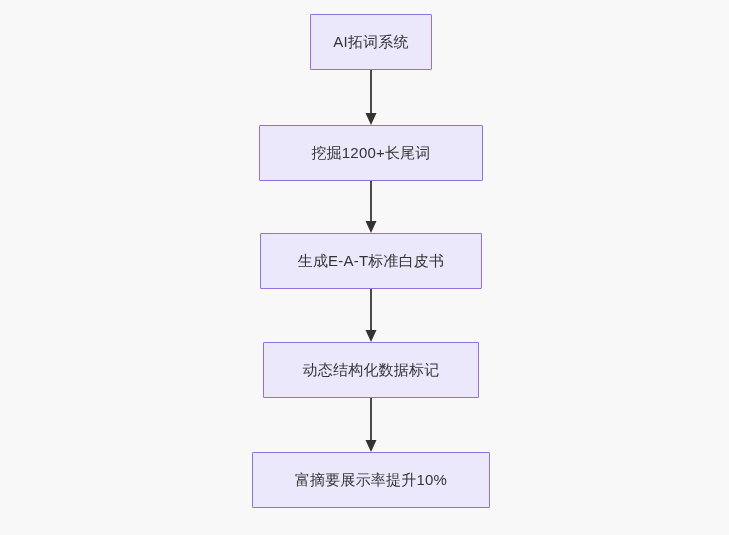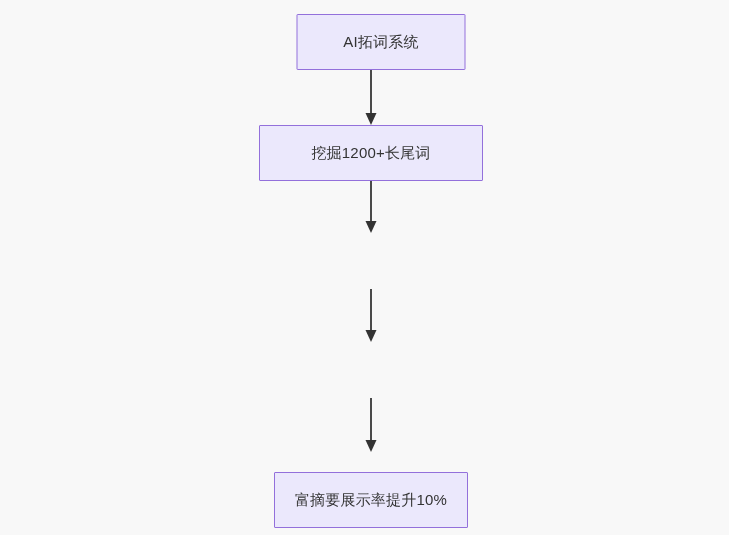--- a/index.html
+++ b/index.html
@@ -69,27 +69,33 @@
   <svg class="edge" style="left:371px; top:289px; width:20px; height:53px;" viewBox="0 0 20 53">
     <path class="edge-line" d="M10,0 L10,44"></path>
     <polygon class="edge-head" points="10,53 4.5,41 15.5,41"></polygon>
   </svg>
 
   <svg class="edge" style="left:371px; top:398px; width:20px; height:54px;" viewBox="0 0 20 54">
     <path class="edge-line" d="M10,0 L10,45"></path>
     <polygon class="edge-head" points="10,54 4.5,42 15.5,42"></polygon>
   </svg>
 
-  <div class="node" style="left:381px; top:14px; width:169px;">
+  <div class="node" style="left:371px; top:14px; width:122px;">
     <span class="node-label">AI拓词系统</span>
   </div>
 
   <div class="node" style="left:371px; top:125px; width:224px;">
     <span class="node-label">挖掘1200+长尾词</span>
   </div>
 
+  <div class="node" style="left:371px; top:233px; width:222px;">
+    <span class="node-label">生成E-A-T标准白皮书</span>
+  </div>
 
+  <div class="node" style="left:371px; top:342px; width:216px;">
+    <span class="node-label">动态结构化数据标记</span>
+  </div>
 
-  <div class="node" style="left:371px; top:452px; width:194px;margin-top:20px;">
+  <div class="node" style="left:371px; top:452px; width:238px;">
     <span class="node-label">富摘要展示率提升10%</span>
   </div>
 
 </div>
 
 </body></html>

